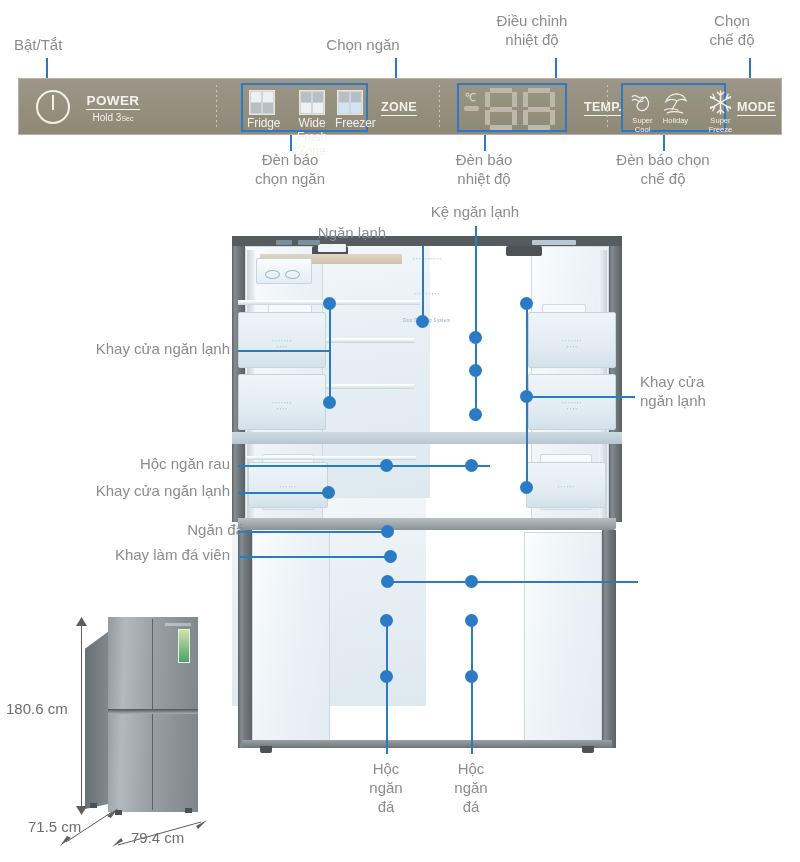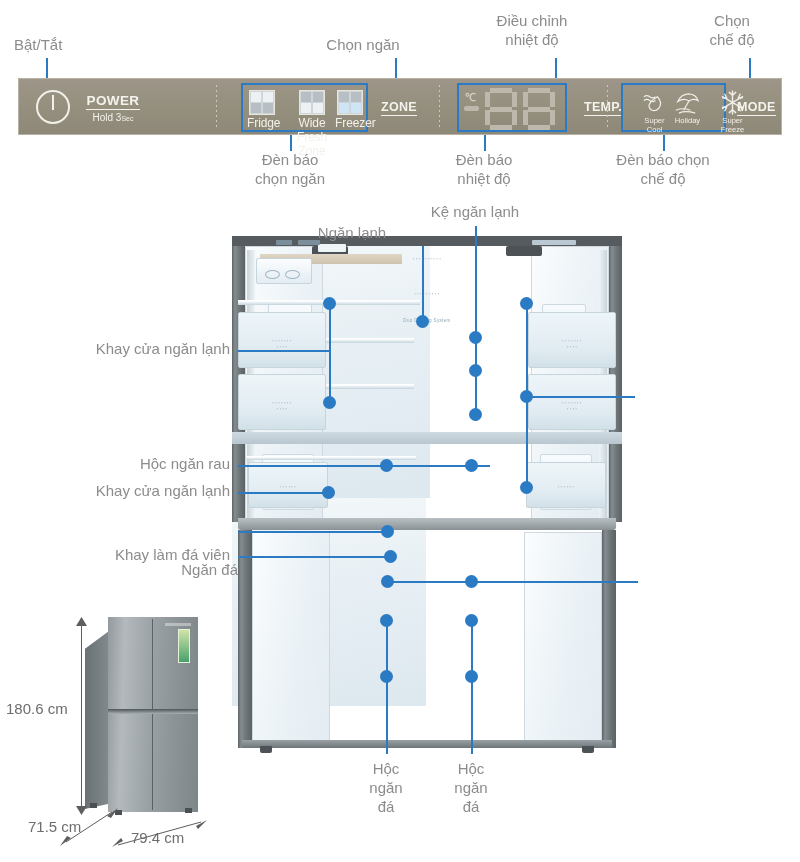--- a/index.html
+++ b/index.html
@@ -103,21 +103,21 @@
   .seg .a { left:5px; top:0; width:22px; height:5px; }
   .seg .b { right:0; top:4px; width:5px; height:15px; }
   .seg .c { right:0; top:22px; width:5px; height:15px; }
   .seg .d { left:5px; bottom:0; width:22px; height:5px; }
   .seg .e { left:0; top:22px; width:5px; height:15px; }
   .seg .f { left:0; top:4px; width:5px; height:15px; }
   .seg .g { left:5px; top:19px; width:22px; height:5px; }
 
   
   #modebox { left: 602px; top: 4px; width: 105px; height: 49px; }
-  .mode-ico { position: absolute; top: 4px; width: 33px; text-align: center; margin-left: 12px; }
+  .mode-ico { position: absolute; top: 4px; width: 33px; text-align: center; }
   .mode-ico .cap { font-size: 7.6px; color: #f3f1ea; line-height: 1.15; margin-top: 1px; }
   .mode-ico svg { display: block; margin: 0 auto; }
 
   
   #fridge { position: absolute; left: 232px; top: 236px; width: 390px; height: 518px; }
 
   .body-shell { position:absolute; background:#6e7579; }
   .metal {
     background: linear-gradient(90deg,#5d6468 0%,#868d91 22%,#707779 55%,#5b6266 100%);
   }
@@ -414,36 +414,38 @@
   <div class="dot" style="left:469px; top:331px;"></div>
   <div class="dot" style="left:469px; top:364px;"></div>
   <div class="dot" style="left:469px; top:408px;"></div>
 
   <div class="ann r" style="left:40px; top:340px; width:190px;">Khay cửa ngăn lạnh</div>
   <div class="lead h" style="left:238px; top:350px; width:92px;"></div>
   <div class="lead v" style="left:329px; top:303px; height:100px;"></div>
   <div class="dot" style="left:323px; top:297px;"></div>
   <div class="dot" style="left:323px; top:396px;"></div>
 
+  <div class="ann l" style="left:640px; top:373px; width:150px;">Khay cửa
+ngăn lạnh</div>
   <div class="lead h" style="left:527px; top:396px; width:108px;"></div>
   <div class="lead v" style="left:526px; top:303px; height:190px;"></div>
   <div class="dot" style="left:520px; top:297px;"></div>
   <div class="dot" style="left:520px; top:390px;"></div>
   <div class="dot" style="left:520px; top:481px;"></div>
 
   <div class="ann r" style="left:60px; top:455px; width:170px;">Hộc ngăn rau</div>
   <div class="lead h" style="left:238px; top:465px; width:252px;"></div>
   <div class="dot" style="left:380px; top:459px;"></div>
   <div class="dot" style="left:465px; top:459px;"></div>
 
   <div class="ann r" style="left:40px; top:482px; width:190px;">Khay cửa ngăn lạnh</div>
   <div class="lead h" style="left:238px; top:492px; width:92px;"></div>
   <div class="dot" style="left:322px; top:486px;"></div>
 
-  <div class="ann r" style="left:98px; top:521px; width:140px;margin-top:40px;">Ngăn đá</div>
+  <div class="ann r" style="left:104px; top:521px; width:140px;">Ngăn đá</div>
   <div class="lead h" style="left:238px; top:531px; width:148px;"></div>
   <div class="dot" style="left:381px; top:525px;"></div>
 
   <div class="ann r" style="left:60px; top:546px; width:170px;">Khay làm đá viên</div>
   <div class="lead h" style="left:238px; top:556px; width:152px;"></div>
   <div class="dot" style="left:384px; top:550px;"></div>
 
   <div class="lead h" style="left:390px; top:581px; width:248px;"></div>
   <div class="dot" style="left:381px; top:575px;"></div>
   <div class="dot" style="left:465px; top:575px;"></div>

